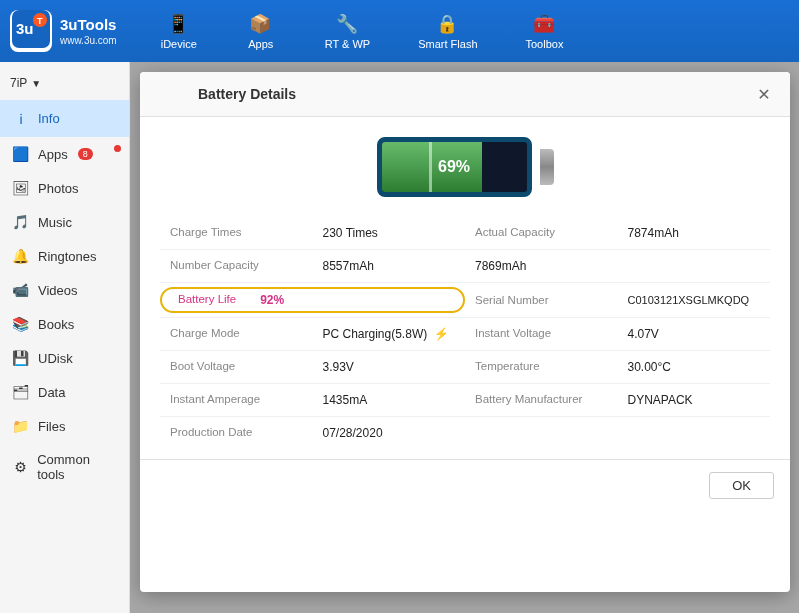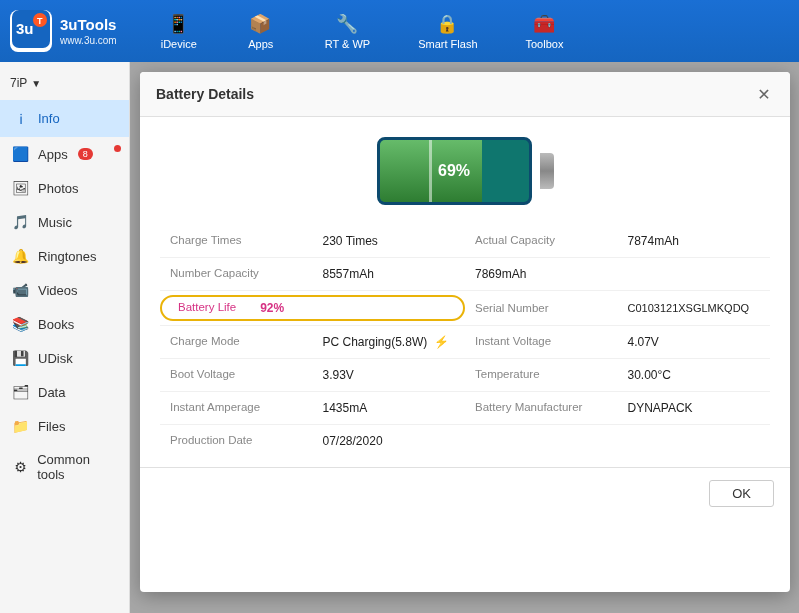--- a/index.html
+++ b/index.html
@@ -102,39 +102,39 @@
       min-height: 520px;
       position: relative;
     }
     .modal-header {
       display: flex; justify-content: space-between; align-items: center;
       padding: 12px 16px;
       border-bottom: 1px solid #e0e0e0;
       background: #f9f9f9;
       border-radius: 4px 4px 0 0;
     }
-    .modal-title { font-size: 14px; font-weight: 600; color: #333; }
+    .modal-title { font-size: 14px; font-weight: 600; color: #333; margin-left: 42px; }
     .modal-close {
       cursor: pointer; font-size: 16px; color: #666;
       width: 20px; height: 20px; display: flex; align-items: center; justify-content: center;
     }
 
     
     .battery-illustration {
       display: flex; align-items: center; justify-content: center;
       padding: 20px 0 10px 0;
       gap: 8px;
     }
     .battery-body {
-      width: 155px; height: 68px;
-      border: 3px solid #0c4a6e;
+      width: 155px; height: 60px;
+      border: 5px solid #0c4a6e;
       border-radius: 8px;
       position: relative;
       overflow: hidden;
-      background: #0f766e;
+      background: #0f172a;
     }
     .battery-fill {
       position: absolute; bottom: 0; left: 0;
       width: 69%;
       height: 100%;
       background: linear-gradient(180deg, #66bb6a 0%, #2e7d32 100%);
     }
     .battery-divider {
       position: absolute; left: 33%; top: 0; bottom: 0; width: 3px; background: rgba(255,255,255,0.5);
     }

